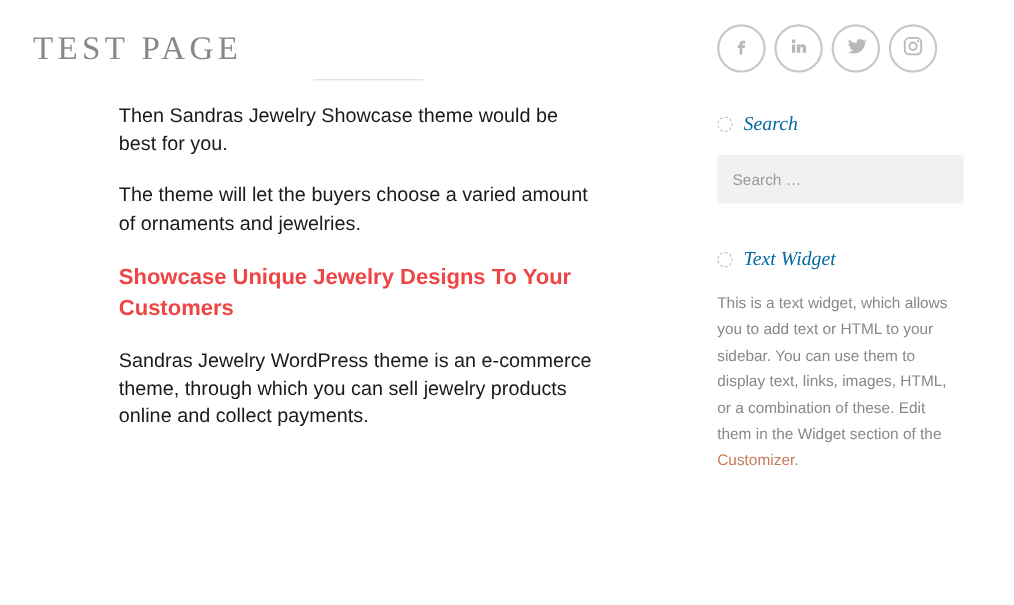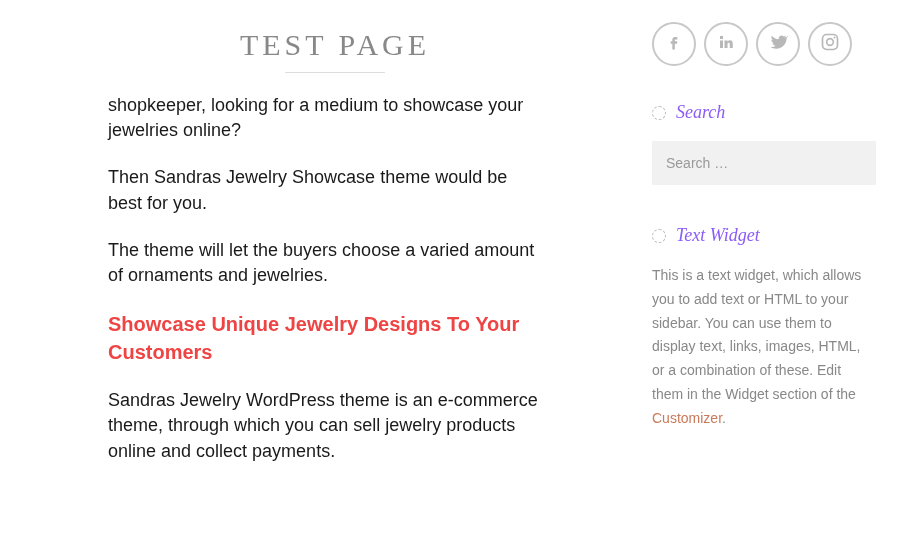--- a/index.html
+++ b/index.html
@@ -1,50 +1,49 @@
 <!DOCTYPE html>
 <html><head>
 <meta charset="utf-8">
 <style>
 * { margin: 0; padding: 0; box-sizing: border-box; }
 body { font-family: Georgia, 'Times New Roman', serif; background: #fff; width: 922px; height: 550px; overflow: hidden; }
 .container { display: flex; padding: 0 0 0 30px; }
 .main { flex: 1; max-width: 610px; }
-.page-title { font-family: Georgia, serif; font-size: 30px; font-weight: 300; letter-spacing: 4px; color: #888; text-align: center; margin: 28px 0 10px 0; }
+.page-title { font-family: Georgia, serif; font-size: 30px; font-weight: 300; letter-spacing: 4px; color: #888; margin: 28px 0 10px 0; }
 .title-underline { width: 100px; height: 1px; background: #ddd; margin: 0 auto 20px auto; }
 .content-wrap { position: relative; height: 450px; overflow-y: auto; padding-right: 24px; }
 .content-wrap::-webkit-scrollbar { width: 15px; }
 .content-wrap::-webkit-scrollbar-track { background: #f7f7f7; }
 .content-wrap::-webkit-scrollbar-thumb { background: #bfbfbf; }
 .content-wrap::-webkit-scrollbar-button { display: block; height: 15px; background: #f0f0f0; }
 .content p { font-family: Arial, Helvetica, sans-serif; font-size: 18px; line-height: 1.4; color: #1a1a1a; margin: 0 0 22px 78px; max-width: 430px; }
 .content h3 { font-family: Arial, Helvetica, sans-serif; font-size: 20px; font-weight: bold; line-height: 1.4; color: #ef4444; margin: 0 0 22px 78px; max-width: 420px; }
 .sidebar { width: 260px; padding: 22px 24px 0 12px; }
 .socials { display: flex; gap: 8px; margin-bottom: 36px; justify-content: flex-start; }
 .social-btn { width: 44px; height: 44px; border: 2px solid #c8c8c8; border-radius: 50%; display: flex; align-items: center; justify-content: center; cursor: pointer; }
 .social-btn svg { fill: #b8b8b8; }
-.widget-header { display: flex; align-items: center; gap: 10px; font-family: Georgia, serif; font-size: 18px; font-style: italic; color: #8b5cf6; margin-bottom: 18px; }
+.widget-header { display: flex; align-items: center; gap: 10px; font-family: Georgia, serif; font-size: 18px; font-style: italic; color: #0369a1; margin-bottom: 18px; }
 .widget-bullet { width: 14px; height: 14px; border: 1px dashed #bbb; border-radius: 50%; display: inline-block; }
 .search-box { width: 100%; }
 .search-input { width: 100%; padding: 14px 14px; background: #f1f1f1; border: none; font-family: Arial, sans-serif; font-size: 14px; color: #c2410c; }
 .search-input::placeholder { color: #999; }
 .widget { margin-bottom: 40px; }
 .widget-text { font-family: Arial, Helvetica, sans-serif; font-size: 14px; line-height: 1.7; color: #888; }
 .widget-link { color: #c97a5a; text-decoration: none; }
 </style>
 </head>
 <body>
 
 <div class="container">
   <div class="main">
     <h1 class="page-title">TEST PAGE</h1>
     <div class="title-underline"></div>
     <div class="content-wrap">
       <div class="content">
-        <p>shopkeeper, looking for a medium to showcase your jewelries online?</p>
         <p>Then Sandras Jewelry Showcase theme would be best for you.</p>
         <p>The theme will let the buyers choose a varied amount of ornaments and jewelries.</p>
         <h3>Showcase Unique Jewelry Designs To Your Customers</h3>
         <p>Sandras Jewelry WordPress theme is an e-commerce theme, through which you can sell jewelry products online and collect payments.</p>
 
       </div>
     </div>
   </div>
 
   <aside class="sidebar">

